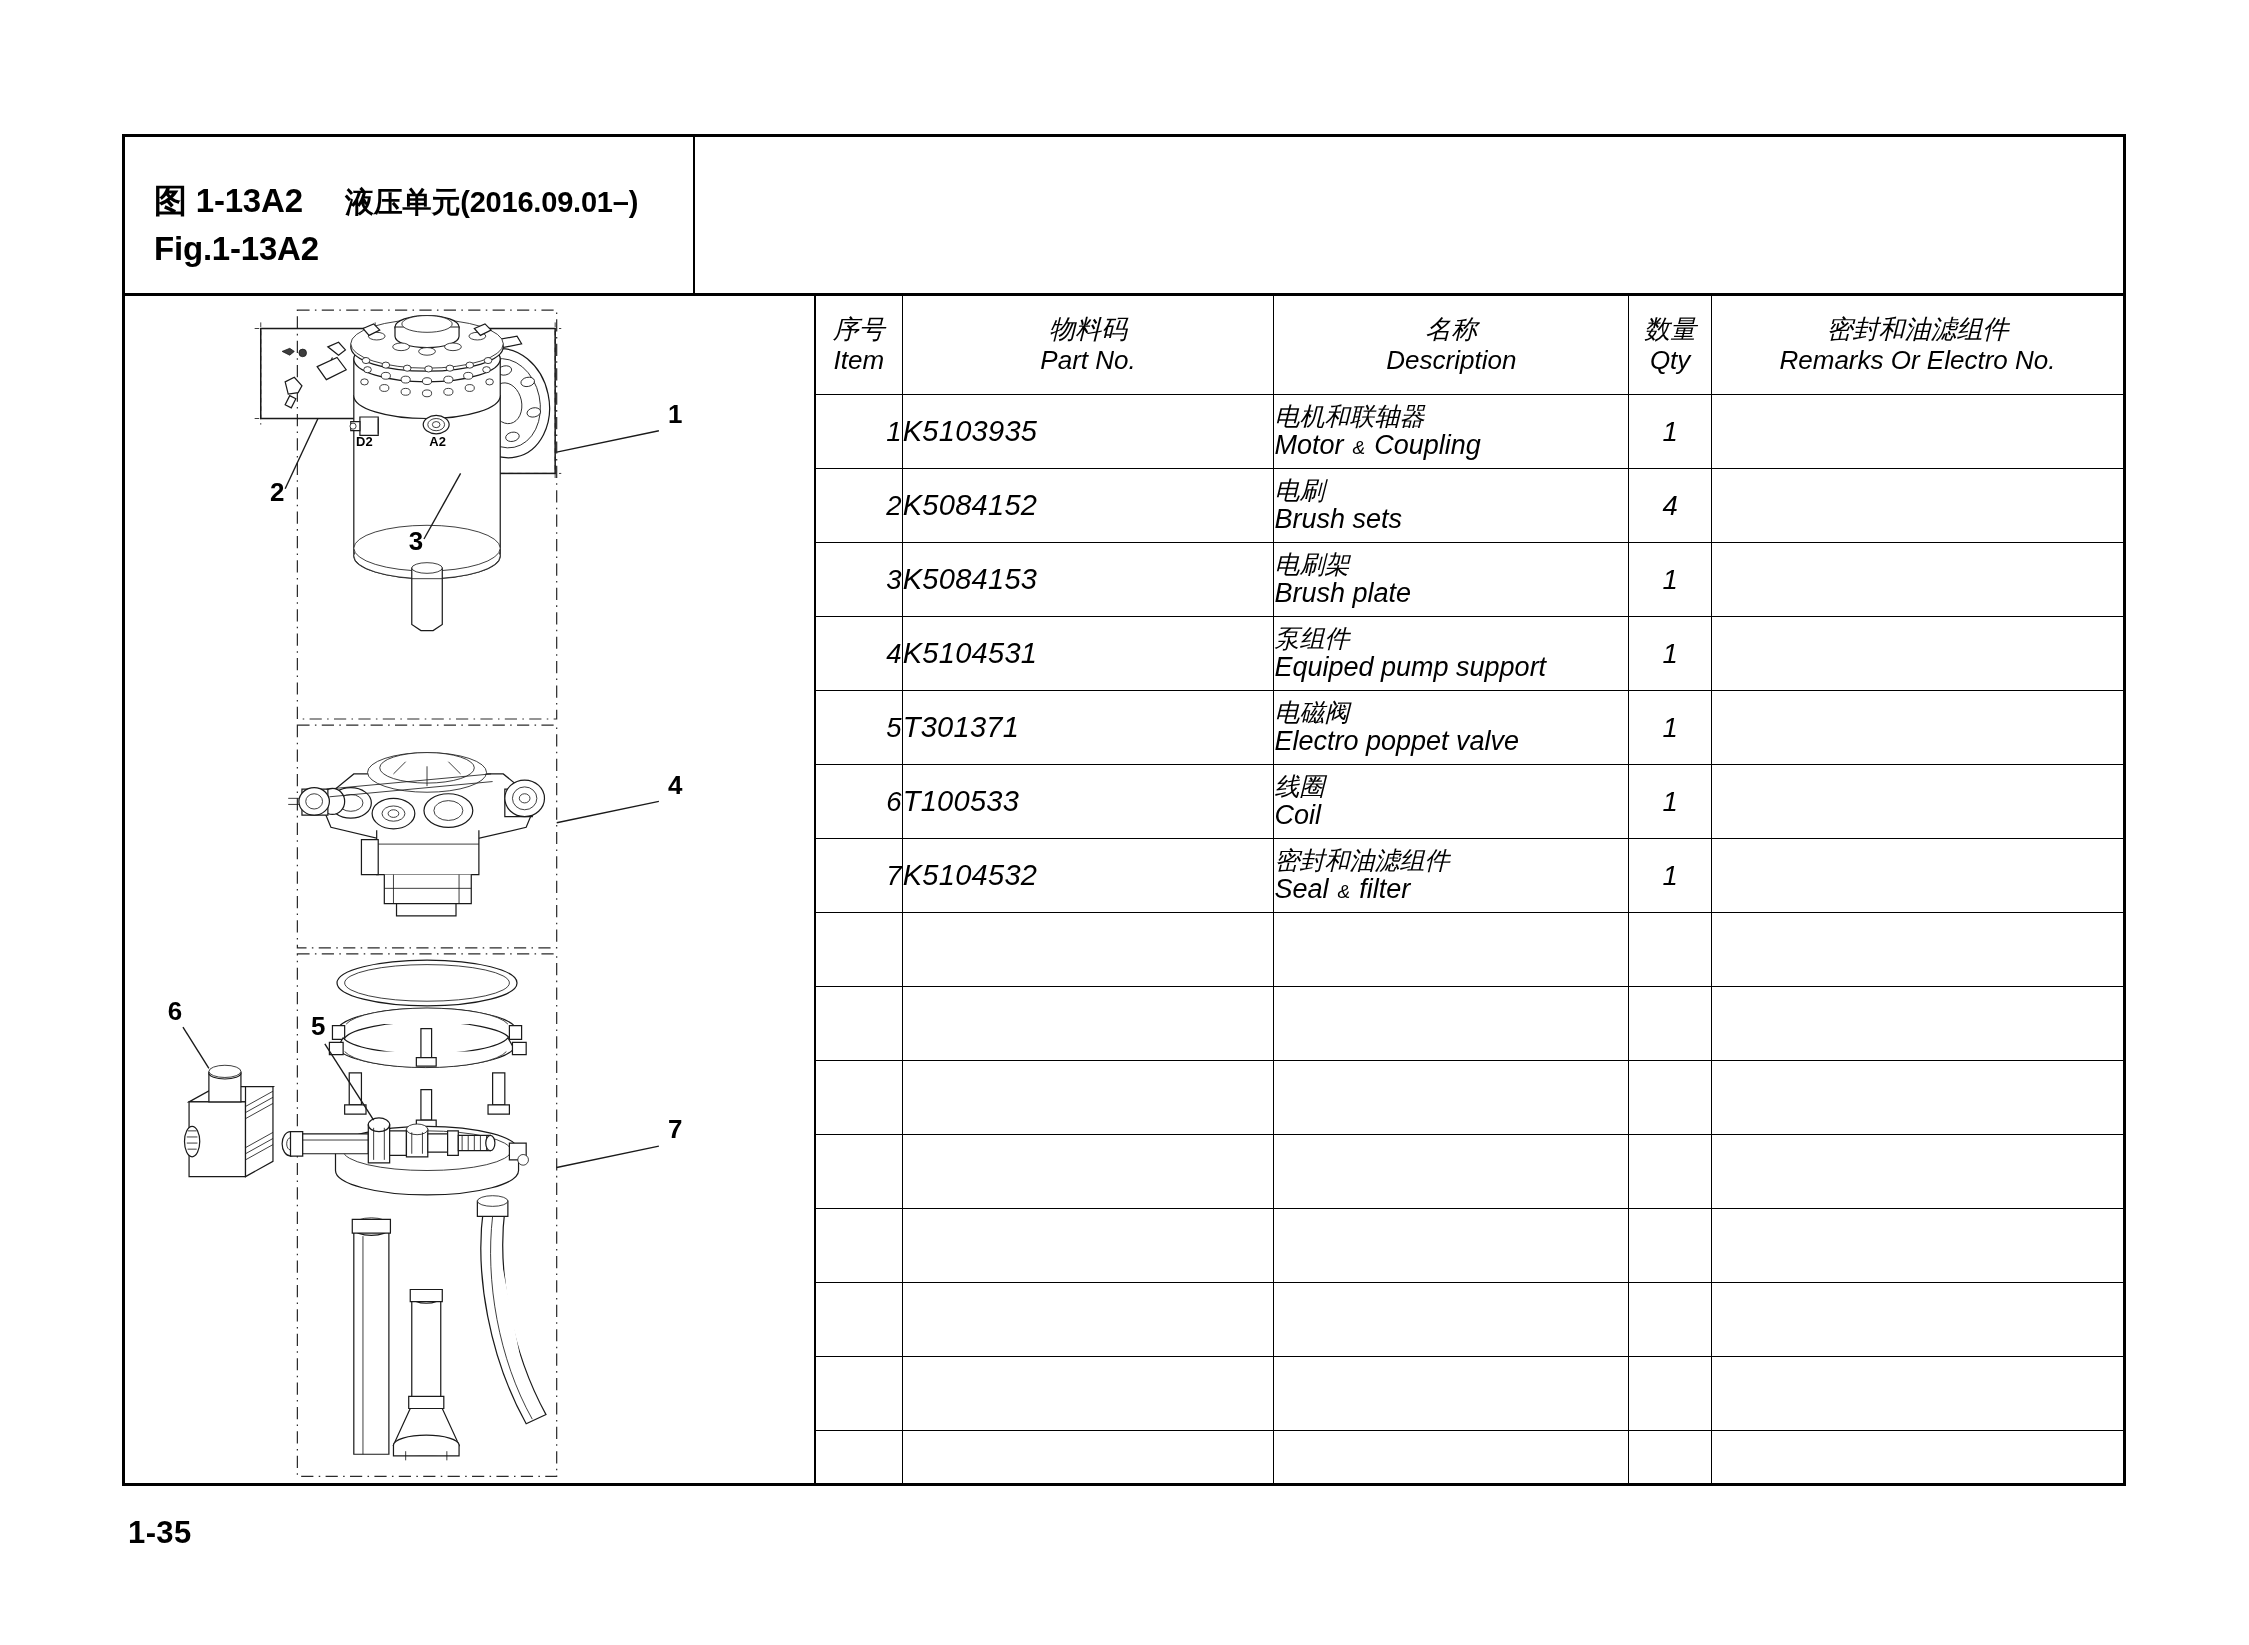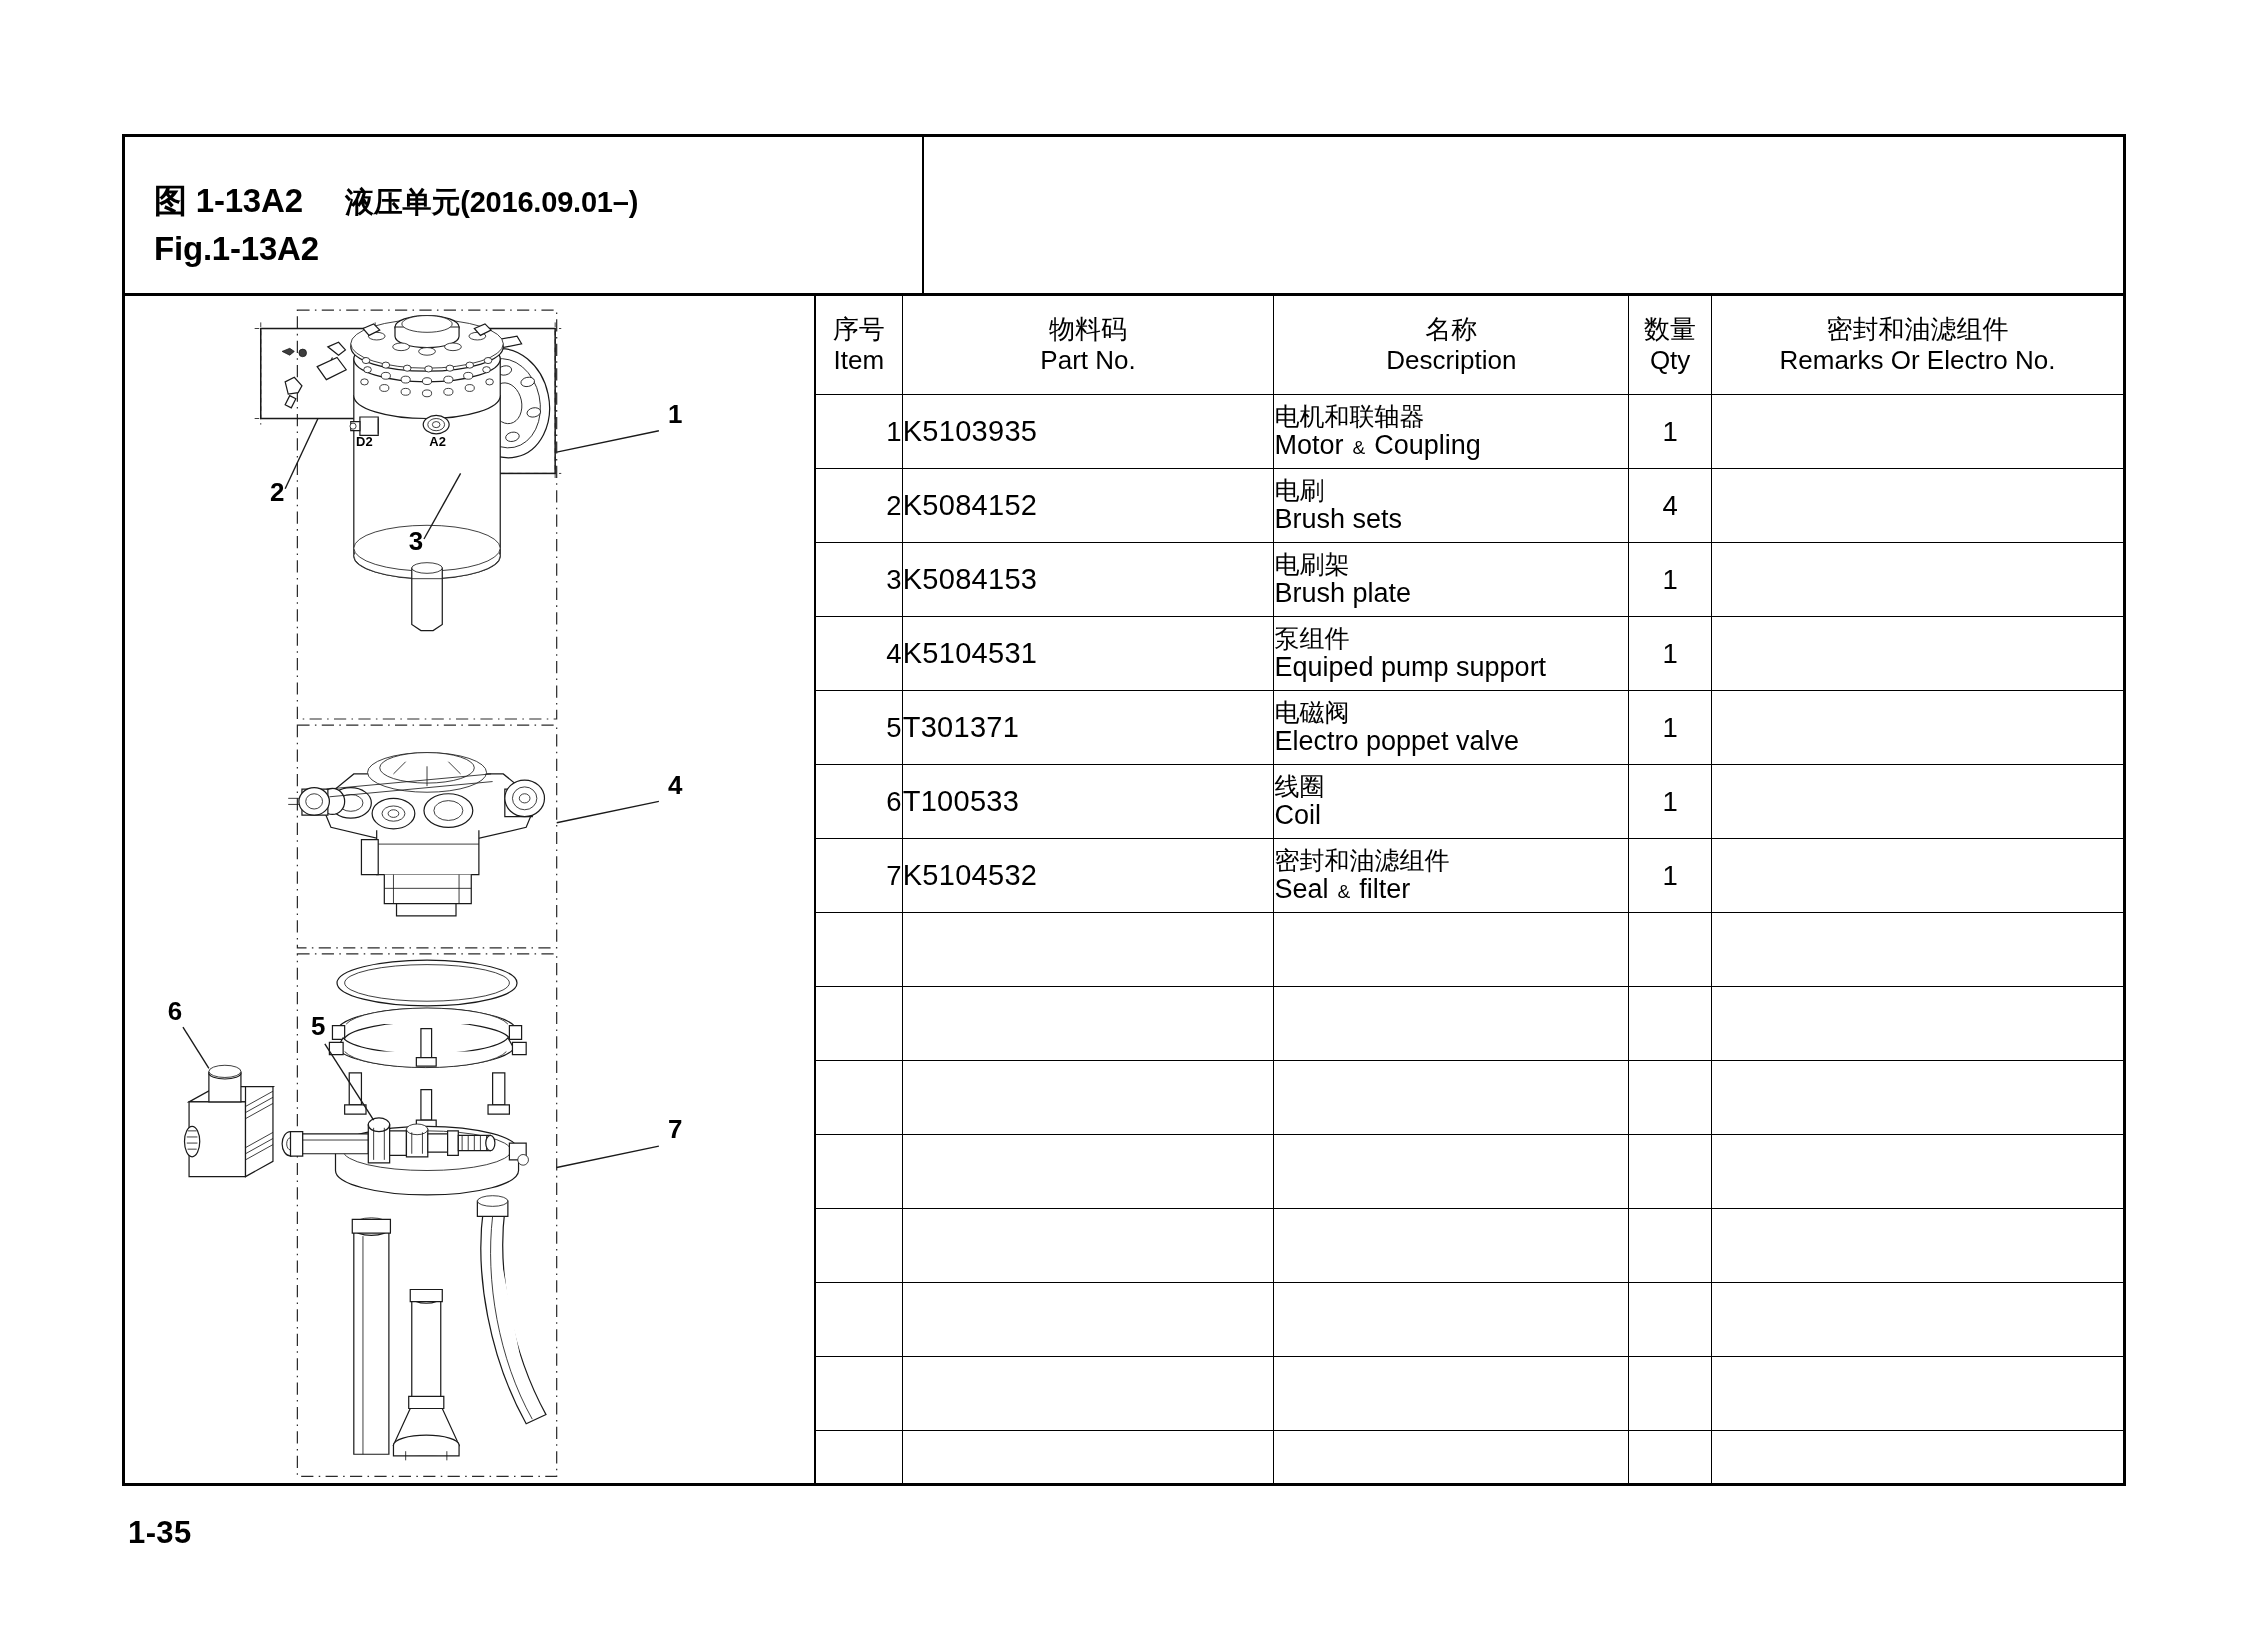--- a/index.html
+++ b/index.html
@@ -33,21 +33,21 @@
     position: absolute;
     left: 0;
     top: 0;
     right: 0;
     height: 159px;
     display: flex;
     box-sizing: border-box;
     border-bottom: 3.8px solid #000;
   }
   #title-block {
-    width: 799px;
+    width: 570px;
     box-sizing: border-box;
     border-right: 2.3px solid #000;
     padding: 20px 0 0 29px;
     display: flex;
     flex-direction: column;
     justify-content: center;
   }
   .title-line {
     display: flex;
     align-items: baseline;
@@ -95,20 +95,21 @@
     position: relative;
     overflow: hidden;
   }
 
   
   table.parts {
     width: 100%;
     height: 100%;
     border-collapse: collapse;
     table-layout: fixed;
+    font-style: italic;
   }
   table.parts th,
   table.parts td {
     border: 1.5px solid #000;
     padding: 0;
     vertical-align: middle;
   }
   table.parts th:first-child,
   table.parts td:first-child { border-left: none; }
   table.parts th:last-child,

